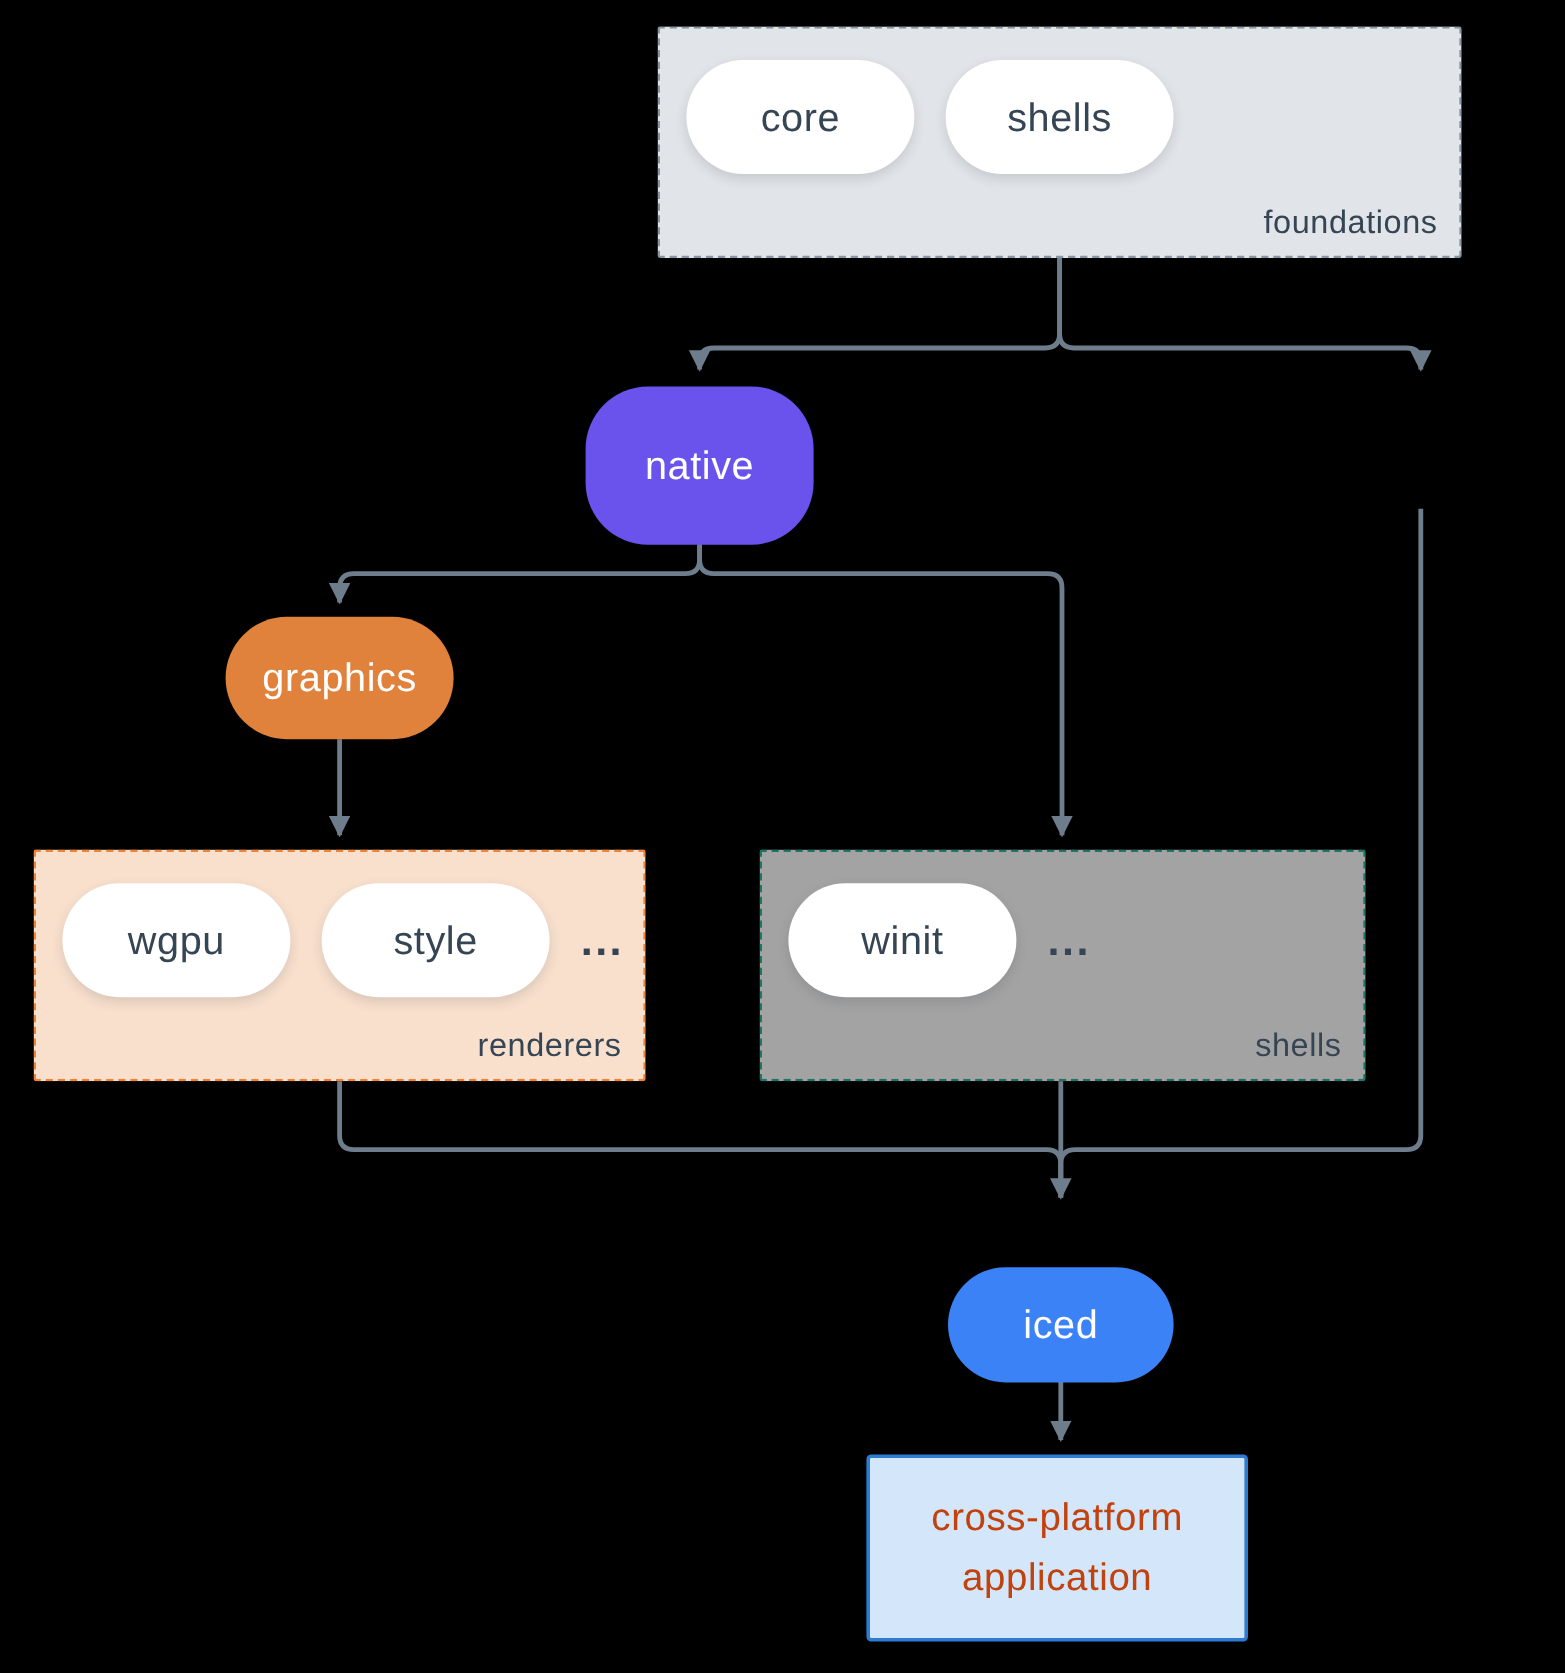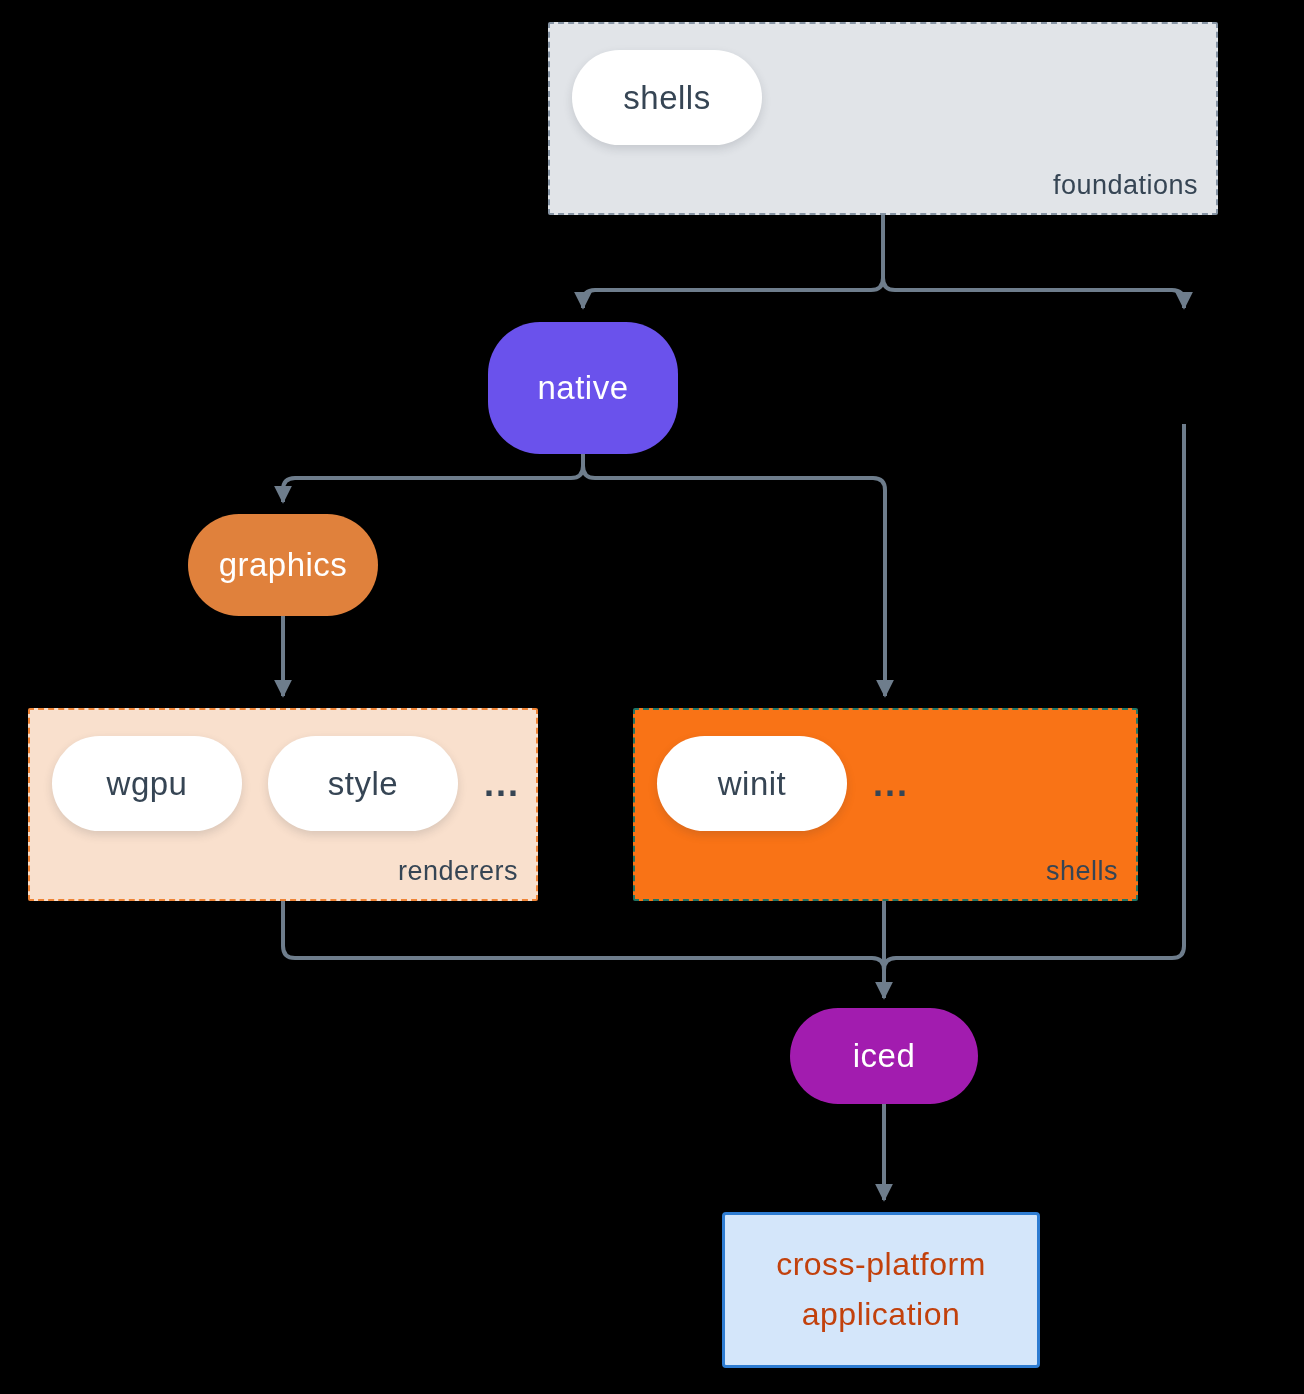--- a/index.html
+++ b/index.html
@@ -6,42 +6,42 @@
   .canvas{
     position:relative;width:1304px;height:1394px;background:#000;
     font-family:"Liberation Sans","DejaVu Sans",sans-serif;overflow:hidden;
   }
   .connectors{position:absolute;left:0;top:0;width:1304px;height:1394px;}
 
   
   .group{position:absolute;box-sizing:border-box;border:2px dashed;border-radius:2px;}
   .group-foundations{left:548px;top:22px;width:670px;height:193px;background:#e1e4e8;border-color:#8795a5;}
   .group-renderers{left:28px;top:708px;width:510px;height:193px;background:#f9e0cd;border-color:#ef8436;}
-  .group-shells{left:633px;top:708px;width:505px;height:193px;background:#f97316;border-color:#1f7565;}
+  .group-shells{left:633px;top:708px;width:505px;height:193px;background:#a3a3a3;border-color:#1f7565;}
   .pill-row{position:absolute;left:22px;top:26px;display:flex;gap:26px;align-items:center;}
   .pill{
     width:190px;height:95px;background:#fff;border-radius:48px;
     display:flex;align-items:center;justify-content:center;
     font-size:33px;color:#364554;letter-spacing:.5px;
     box-shadow:0 4px 10px rgba(40,50,60,.15);
   }
   .ellipsis{font-size:36px;color:#364554;font-weight:bold;letter-spacing:2px;line-height:95px;}
   .group-label{
     position:absolute;right:18px;bottom:12px;font-size:27px;color:#364554;letter-spacing:.5px;
   }
 
   
   .node{
     position:absolute;border-radius:52px;display:flex;align-items:center;justify-content:center;
     color:#fff;font-size:33px;letter-spacing:.5px;
   }
   .node-native{left:488px;top:322px;width:190px;height:132px;background:#6a52ec;}
   .node-web{left:1090px;top:322px;width:188px;height:102px;background:#6a52ec;}
   .node-graphics{left:188px;top:514px;width:190px;height:102px;background:#e0813c;}
-  .node-iced{left:790px;top:1008px;width:188px;height:96px;background:#a21caf;}
+  .node-iced{left:790px;top:1056px;width:188px;height:96px;background:#3b82f6;}
 
   
   .app-box{
     position:absolute;left:722px;top:1212px;width:318px;height:156px;box-sizing:border-box;
     background:#d4e6fa;border:3px solid #2e7cd1;border-radius:4px;
     display:flex;align-items:center;justify-content:center;text-align:center;
     font-size:32px;line-height:1.55;color:#c2410c;letter-spacing:.5px;
     padding:0 18px;
   }
 </style>
@@ -64,20 +64,21 @@
       <path d="M283,616 V696" marker-end="url(#arrow)"></path>
       <path d="M283,901 V946 Q283,958 295,958 H872 Q884,958 884,970 V998"></path>
       <path d="M1184,424 V946 Q1184,958 1172,958 H896 Q884,958 884,970 V998"></path>
       <path d="M884,901 V998" marker-end="url(#arrow)"></path>
       <path d="M884,1104 V1200" marker-end="url(#arrow)"></path>
     </g>
   </svg>
 
   <div class="group group-foundations">
     <div class="pill-row">
+      <div class="pill">core</div>
       <div class="pill">shells</div>
     </div>
     <div class="group-label">foundations</div>
   </div>
 
   <div class="node node-native">native</div>
 
   <div class="node node-graphics">graphics</div>
 
   <div class="group group-renderers">

